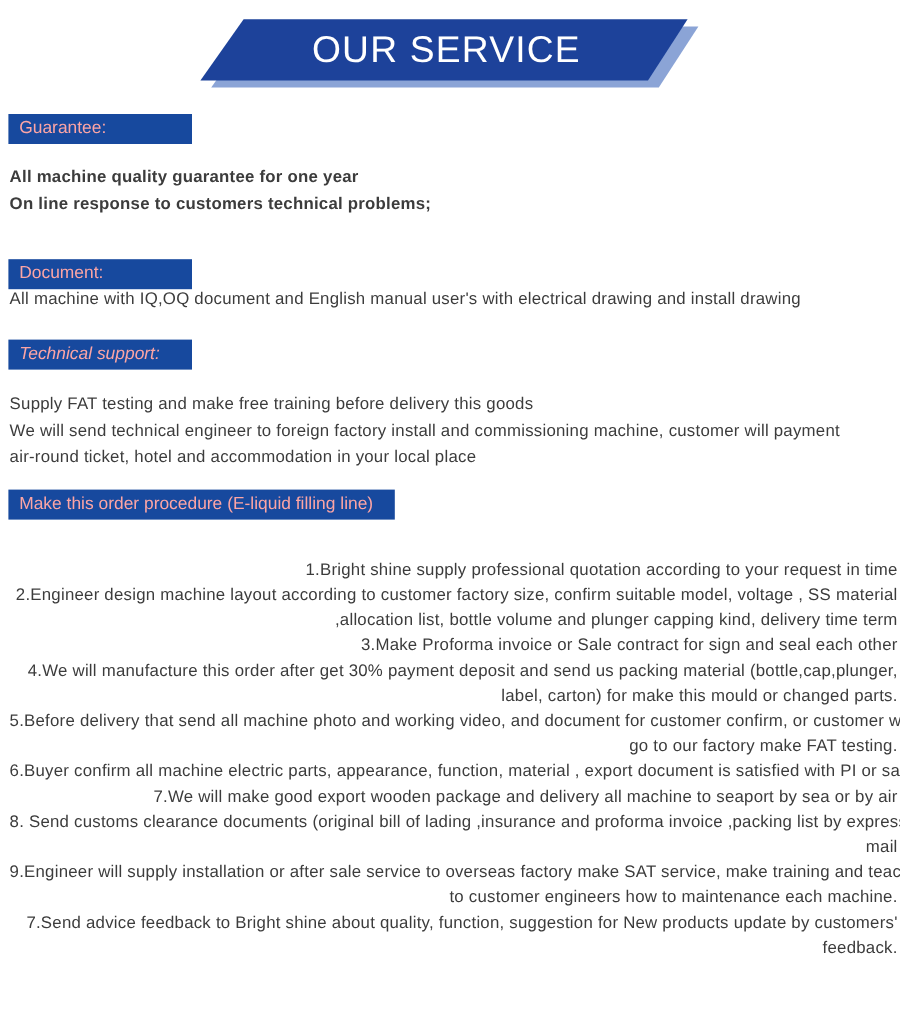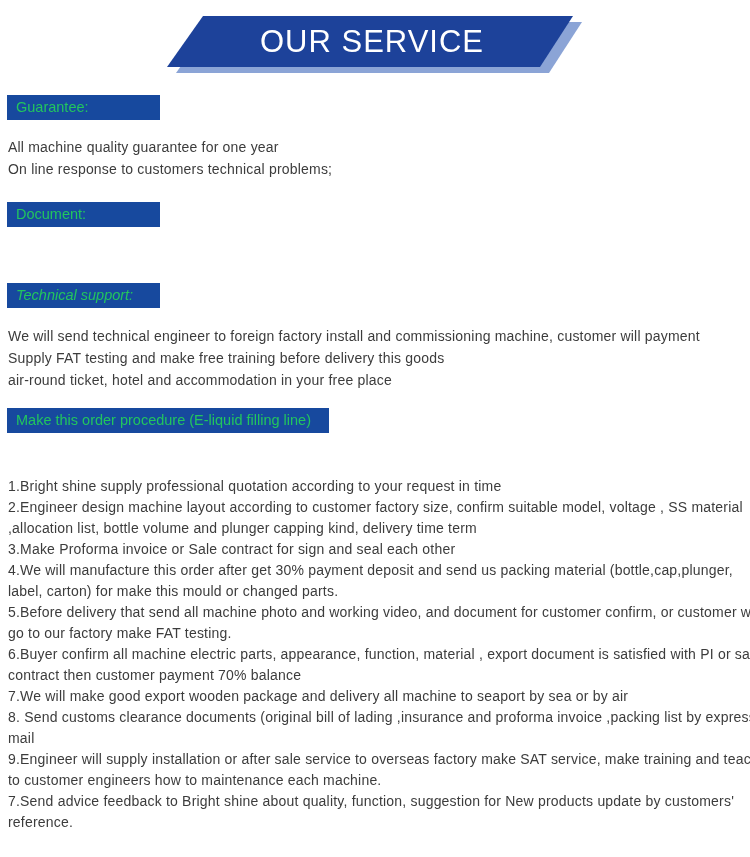--- a/index.html
+++ b/index.html
@@ -24,21 +24,21 @@
     font-family: "Liberation Sans", sans-serif;
     font-size: 31px;
     letter-spacing: 1px;
     fill: #ffffff;
   }
   .section-bar {
     position: absolute;
     left: 7px;
     height: 25px;
     background: var(--header-bar, #17499e);
-    color: #22c55e;
+    color: #fca5a5;
     font-size: 14.5px;
     line-height: 25px;
     padding-left: 9px;
     box-sizing: border-box;
     white-space: nowrap;
   }
   .bar-narrow { width: 153px; }
   .bar-wide   { width: 322px; }
   .body-text {
     position: absolute;
@@ -60,48 +60,50 @@
 
 <div id="page">
 
   <svg class="banner-svg" width="750" height="82" viewBox="0 0 750 82">
     <polygon points="212,22 582,22 549,73 176,73" fill="#8ba4d6"></polygon>
     <polygon points="203,16 573,16 540,67 167,67" fill="#1d429a"></polygon>
     <text x="372" y="52" text-anchor="middle" class="banner-title-text">OUR SERVICE</text>
   </svg>
 
   <div class="section-bar bar-narrow" style="top:95px;">Guarantee:</div>
-  <div class="body-text lh-215" style="top:137px;">
+  <div class="body-text lh-215" style="top:137px;font-weight:bold;">
       <div class="line">All machine quality guarantee for one year</div>
       <div class="line">On line response to customers technical problems;</div>
     </div>
 
-  <div class="section-bar bar-narrow" style="top:202px;">Document:</div>
+  <div class="section-bar bar-narrow" style="top:216px;">Document:</div>
+  <div class="body-text lh-215" style="top:238px;">
+      <div class="line">All machine with IQ,OQ document and English manual user's with electrical drawing and install drawing</div>
+    </div>
 
   <div class="section-bar bar-narrow" style="top:283px;font-style:italic;">Technical support:</div>
   <div class="body-text lh-22" style="top:325px;">
+      <div class="line">Supply FAT testing and make free training before delivery this goods</div>
       <div class="line">We will send technical engineer to foreign factory install and commissioning machine, customer will payment</div>
-      <div class="line">Supply FAT testing and make free training before delivery this goods</div>
-      <div class="line">air-round ticket, hotel and accommodation in your free place</div>
+      <div class="line">air-round ticket, hotel and accommodation in your local place</div>
     </div>
 
   <div class="section-bar bar-wide" style="top:408px;">Make this order procedure (E-liquid filling line)</div>
-  <div class="body-text lh-21" style="top:476px;">
+  <div class="body-text lh-21" style="top:464px;text-align:right;">
       <div class="line">1.Bright shine supply professional quotation according to your request in time</div>
       <div class="line">2.Engineer design machine layout according to customer factory size, confirm suitable model, voltage , SS material</div>
       <div class="line">,allocation list, bottle volume and plunger capping kind, delivery time term</div>
       <div class="line">3.Make Proforma invoice or Sale contract for sign and seal each other</div>
       <div class="line">4.We will manufacture this order after get 30% payment deposit and send us packing material (bottle,cap,plunger,</div>
       <div class="line">label, carton) for make this mould or changed parts.</div>
       <div class="line">5.Before delivery that send all machine photo and working video, and document for customer confirm, or customer will</div>
       <div class="line">go to our factory make FAT testing.</div>
       <div class="line">6.Buyer confirm all machine electric parts, appearance, function, material , export document is satisfied with PI or sale</div>
-      <div class="line">contract then customer payment 70% balance</div>
       <div class="line">7.We will make good export wooden package and delivery all machine to seaport by sea or by air</div>
       <div class="line">8. Send customs clearance documents (original bill of lading ,insurance and proforma invoice ,packing list by express</div>
       <div class="line">mail</div>
       <div class="line">9.Engineer will supply installation or after sale service to overseas factory make SAT service, make training and teach</div>
       <div class="line">to customer engineers how to maintenance each machine.</div>
       <div class="line">7.Send advice feedback to Bright shine about quality, function, suggestion for New products update by customers'</div>
-      <div class="line">reference.</div>
+      <div class="line">feedback.</div>
     </div>
 
 </div>
 
 </body></html>

